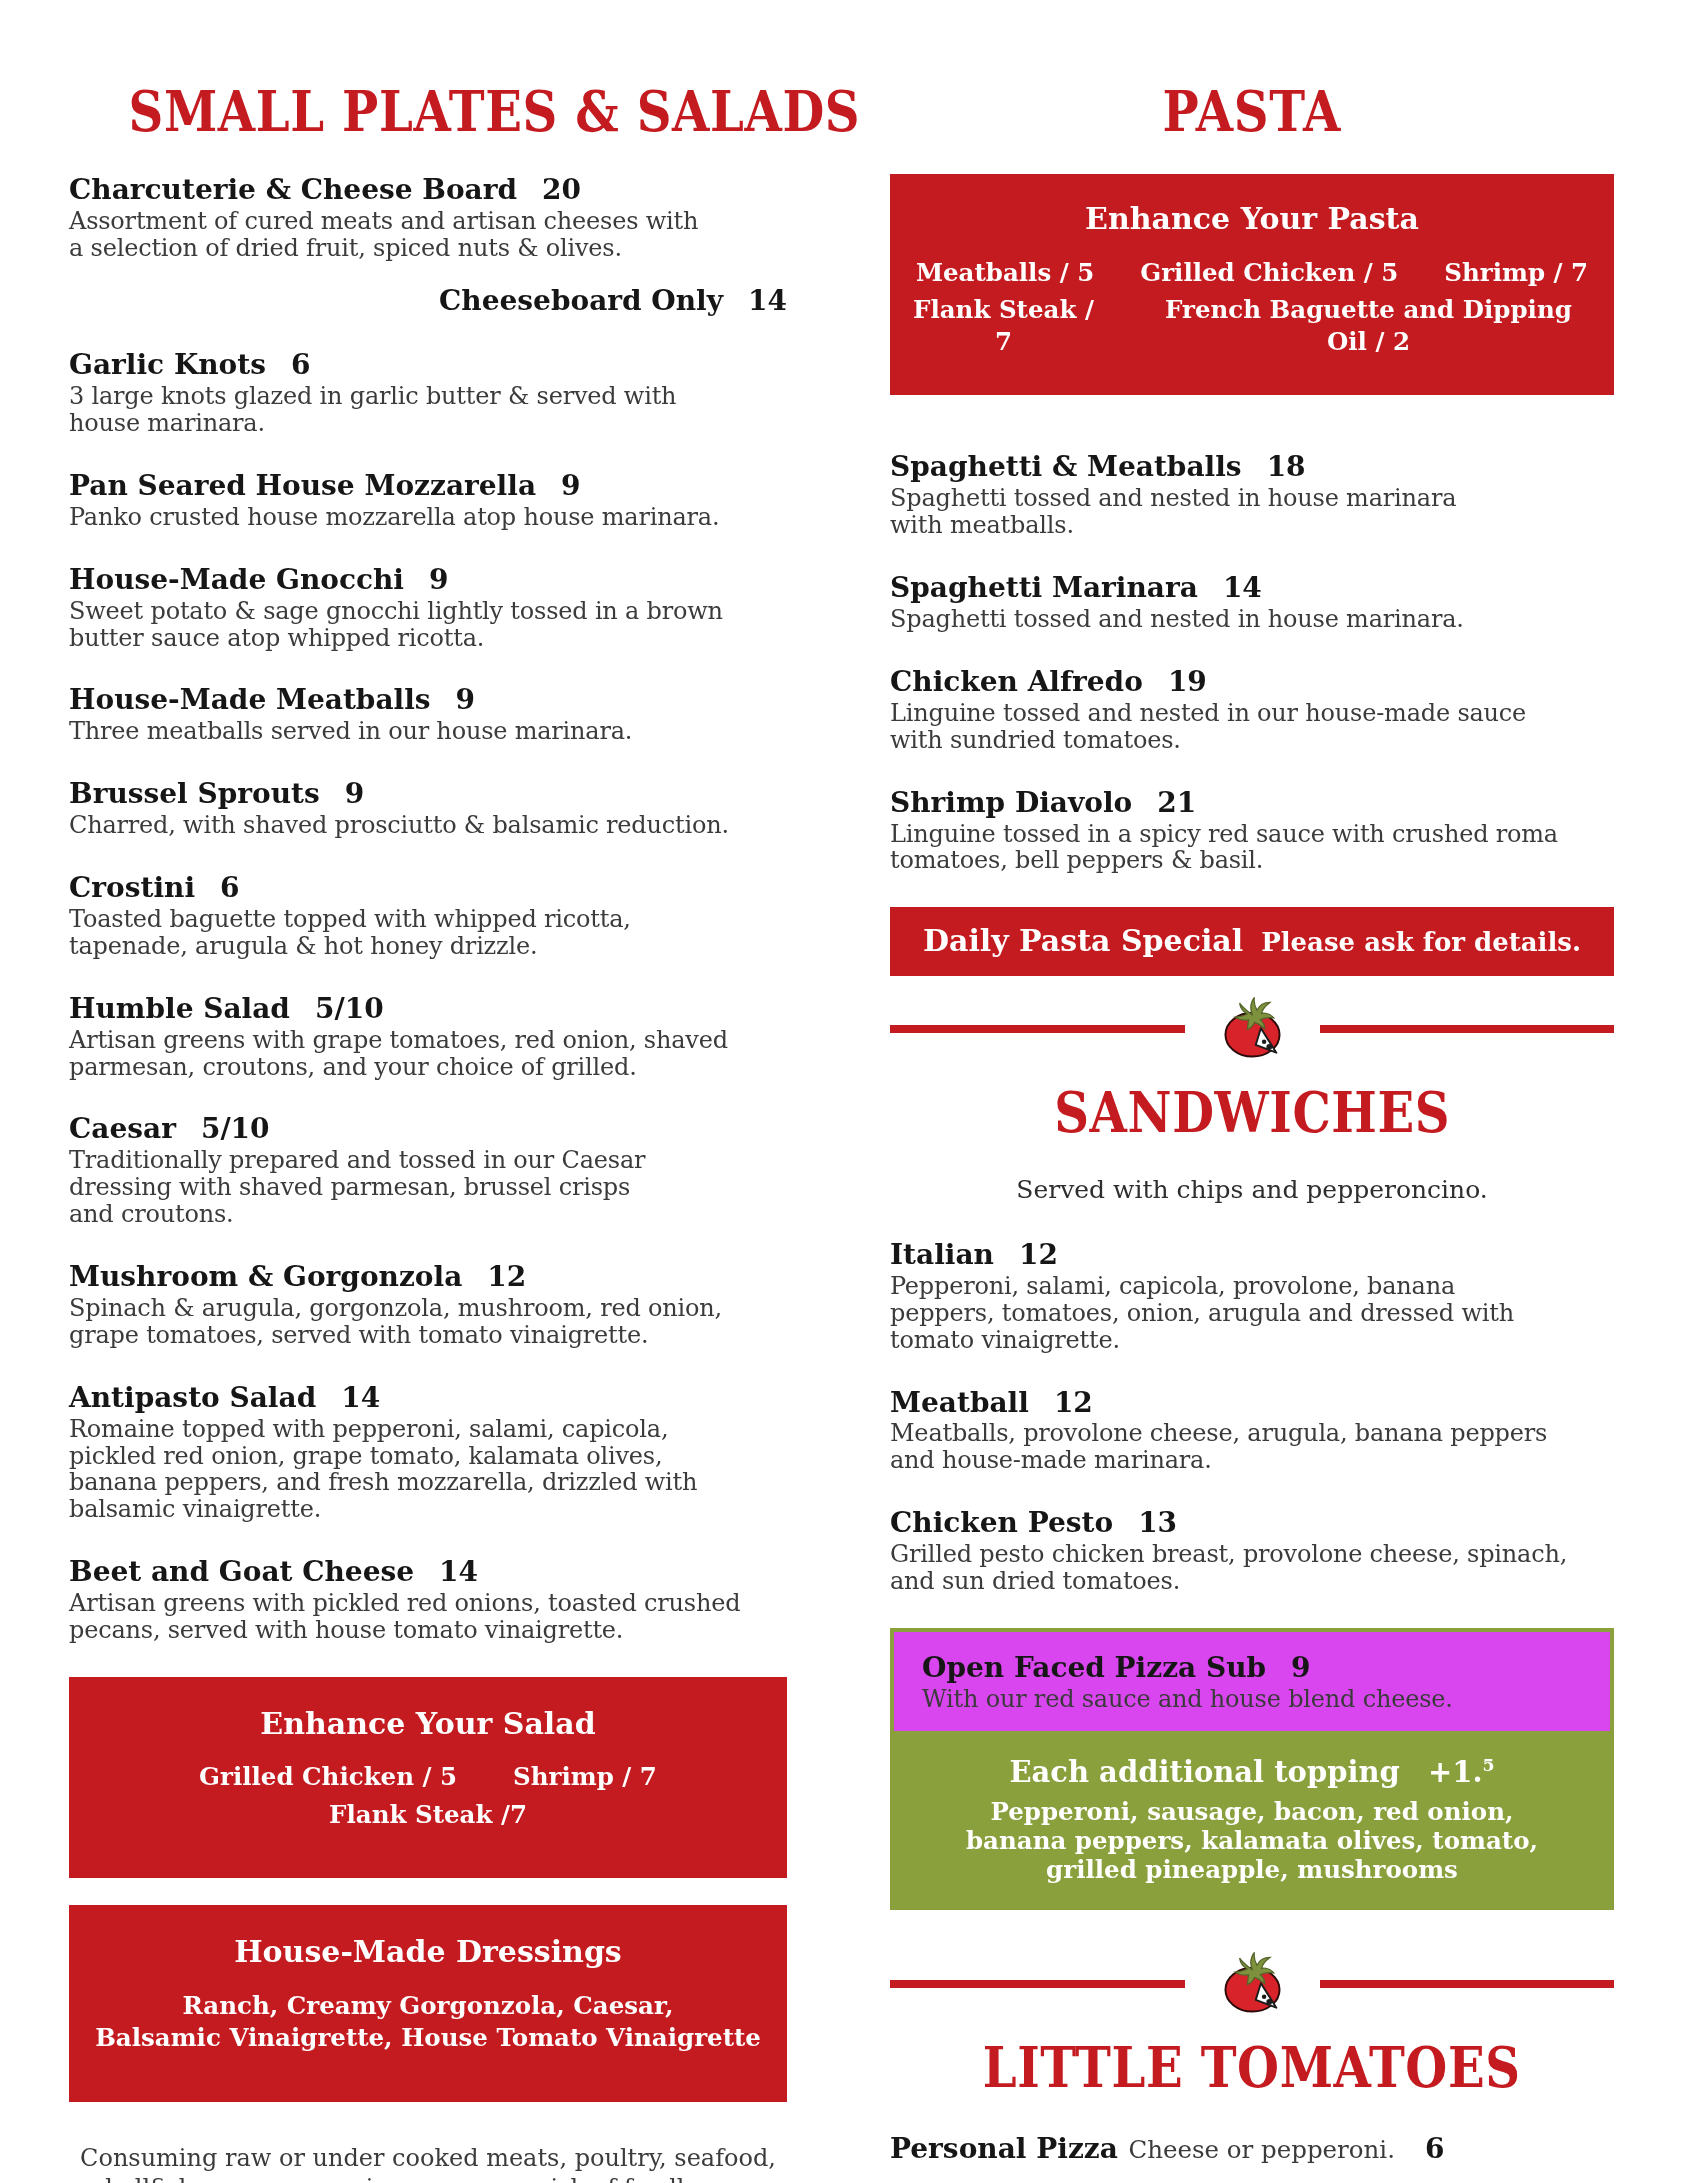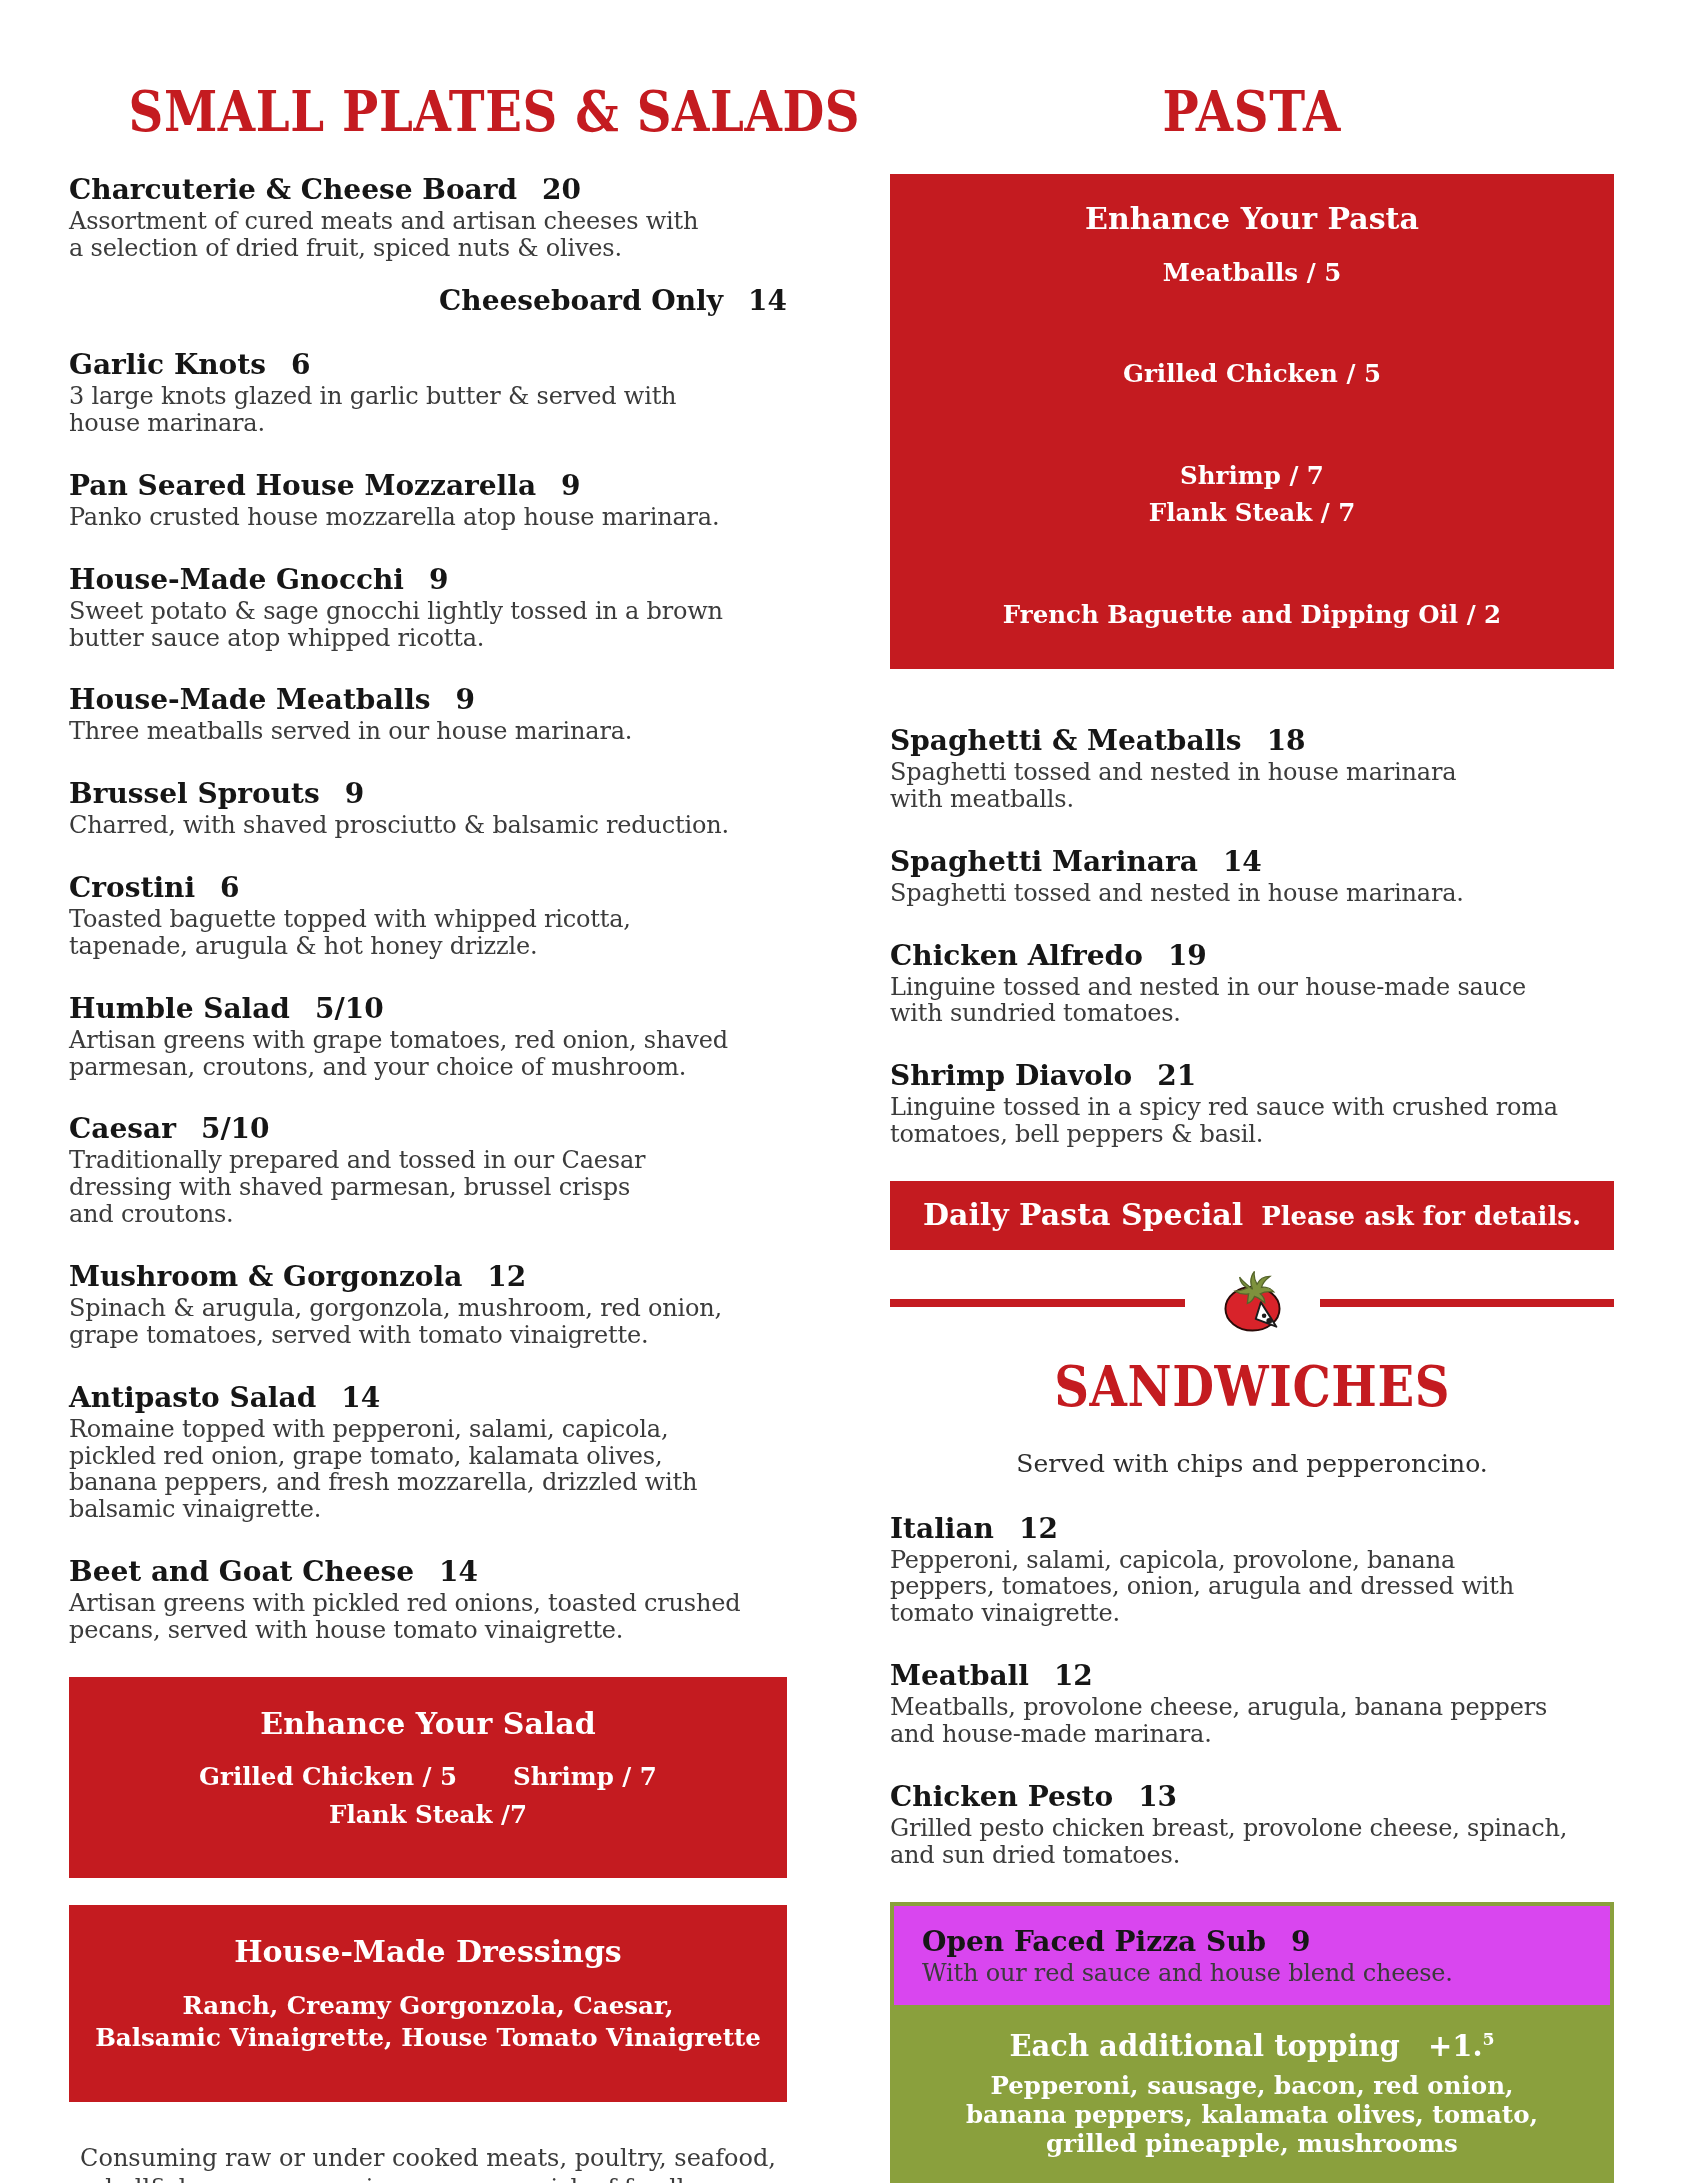--- a/index.html
+++ b/index.html
@@ -30,21 +30,21 @@
 
   .red-box { background:var(--red); color:#fff; text-align:center; padding:30px 20px 48px; }
   .box-title { font:700 30px/1.15 "DejaVu Serif", serif; margin-bottom:20px; }
   .box-row { font:700 24.5px/1.3 "DejaVu Serif", serif; display:flex; justify-content:center; gap:56px; }
   .box-row + .box-row { margin-top:5.3px; }
   .box-lines { font:700 24.5px/1.3 "DejaVu Serif", serif; white-space:pre-line; }
 
   .red-box.salad { margin-top:18.5px; }
   .red-box.dressings { margin-top:27px; }
   .red-box.enhance-pasta { margin-top:12px; margin-bottom:56px; padding:28px 20px 38px; }
-  .enhance-pasta .box-row { gap:70px;flex-direction:column; }
+  .enhance-pasta .box-row { gap:46px; }
 
   .disclaimer {
     margin-top:41px; font:400 24px/1.28 "DejaVu Serif", serif;
     color:var(--body); text-align:center; white-space:pre-line;
   }
 
   .red-bar {
     background:var(--red); color:#fff; display:flex; justify-content:center;
     align-items:baseline; gap:18px; padding:17px 6.6px 18.5px; margin-top:2.6px;
   }
@@ -116,21 +116,21 @@
 
     <div class="item">
       <div class="item-head"><span class="item-name">Crostini</span><span class="item-price">6</span></div>
       <div class="item-desc">Toasted baguette topped with whipped ricotta,
 tapenade, arugula &amp; hot honey drizzle.</div>
     </div>
 
     <div class="item">
       <div class="item-head"><span class="item-name">Humble Salad</span><span class="item-price">5/10</span></div>
       <div class="item-desc">Artisan greens with grape tomatoes, red onion, shaved
-parmesan, croutons, and your choice of mushroom.</div>
+parmesan, croutons, and your choice of grilled.</div>
     </div>
 
     <div class="item">
       <div class="item-head"><span class="item-name">Caesar</span><span class="item-price">5/10</span></div>
       <div class="item-desc">Traditionally prepared and tossed in our Caesar
 dressing with shaved parmesan, brussel crisps
 and croutons.</div>
     </div>
 
     <div class="item">

